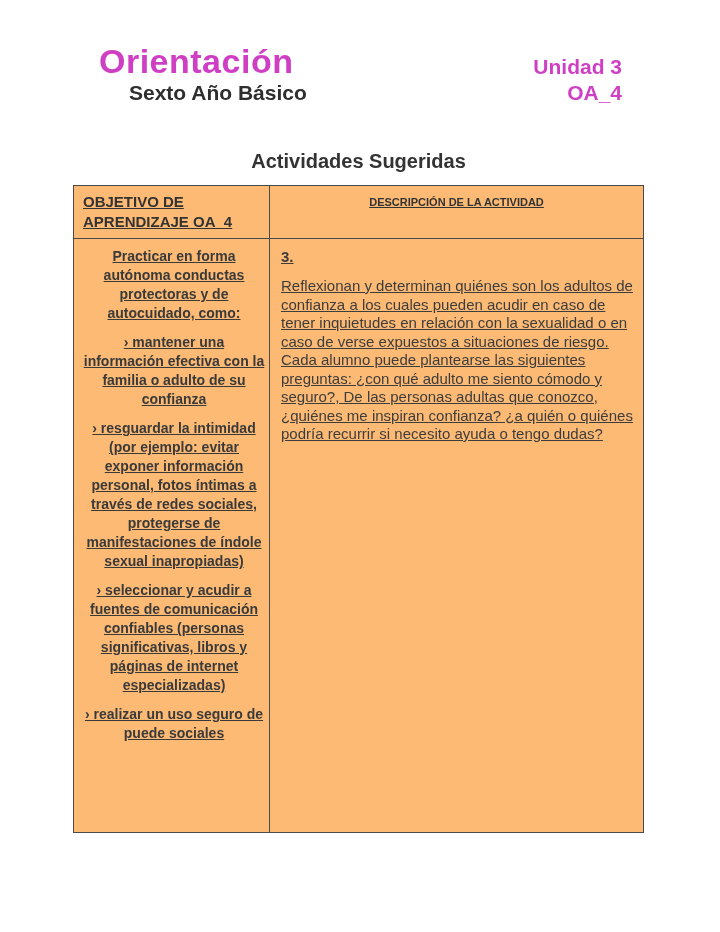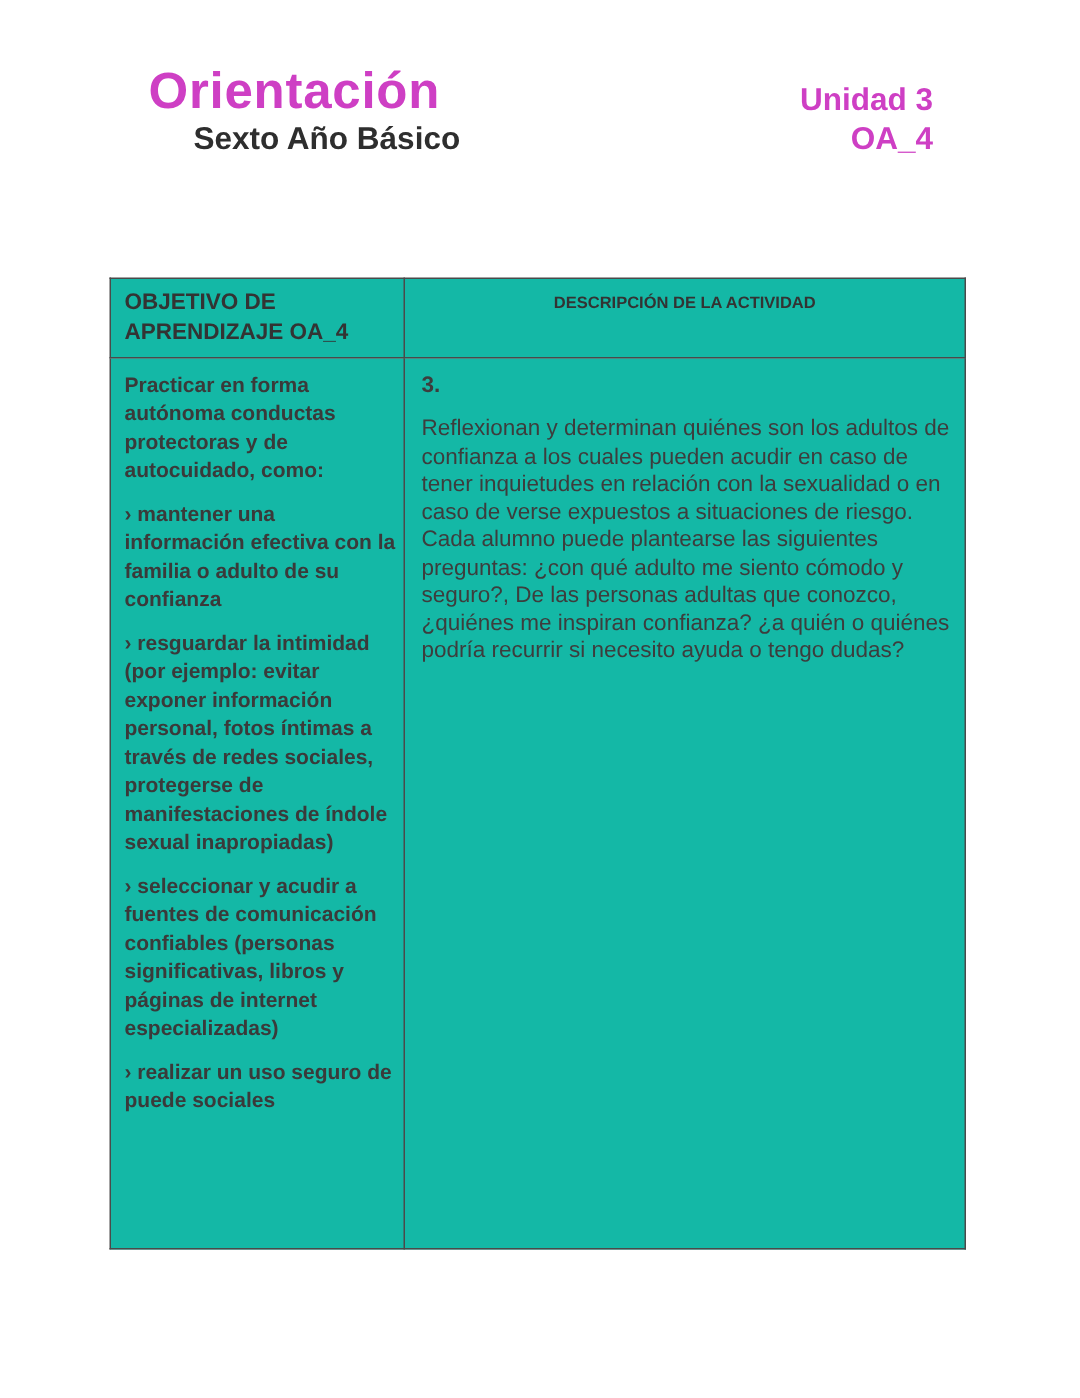--- a/index.html
+++ b/index.html
@@ -63,21 +63,22 @@
     top: 185px;
     width: 571px;
     height: 648px;
     border-collapse: collapse;
     table-layout: fixed;
   }
   table.activities th,
   table.activities td {
     border: 1.5px solid #4a4a4a;
     vertical-align: top;
-    background: #14b8a6;
+    background: #fdba74;
+    text-decoration: underline;
   }
   table.activities col.c-obj { width: 196px; }
 
   th.h-objective {
     font-size: 15px;
     line-height: 20px;
     font-weight: bold;
     text-align: left;
     padding: 6px 6px 6px 9px;
     color: #333333;
@@ -91,20 +92,21 @@
     padding: 6px 4px;
     color: #333333;
   }
 
   td.objective-cell {
     padding: 8px 4px 8px 9px;
     font-size: 14px;
     line-height: 19px;
     font-weight: bold;
     color: #3a3a3a;
+    text-align: center;
   }
   td.objective-cell p { margin: 0 0 10px 0; }
 
   td.activity-cell {
     padding: 8px 4px 8px 11px;
     font-size: 15px;
     line-height: 18.5px;
     color: #3d3d3d;
   }
   .activity-number {
@@ -122,20 +124,21 @@
 
   <div class="brand-title">Orientación</div>
 
   <div class="brand-subtitle">Sexto Año Básico</div>
 
   <div class="unit-block">
     <div>Unidad 3</div>
     <div>OA_4</div>
   </div>
 
+  <div class="section-title">Actividades Sugeridas</div>
 
   <table class="activities">
     <colgroup>
       <col class="c-obj">
       <col class="c-desc">
     </colgroup>
     <thead>
       <tr>
         <th class="h-objective">OBJETIVO DE APRENDIZAJE OA_4</th>
         <th class="h-description">DESCRIPCIÓN DE LA ACTIVIDAD</th>

